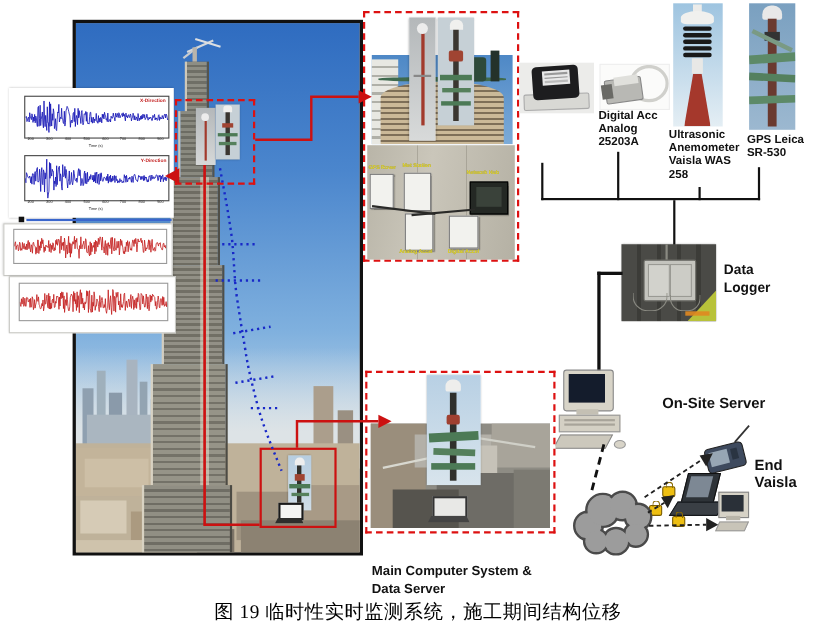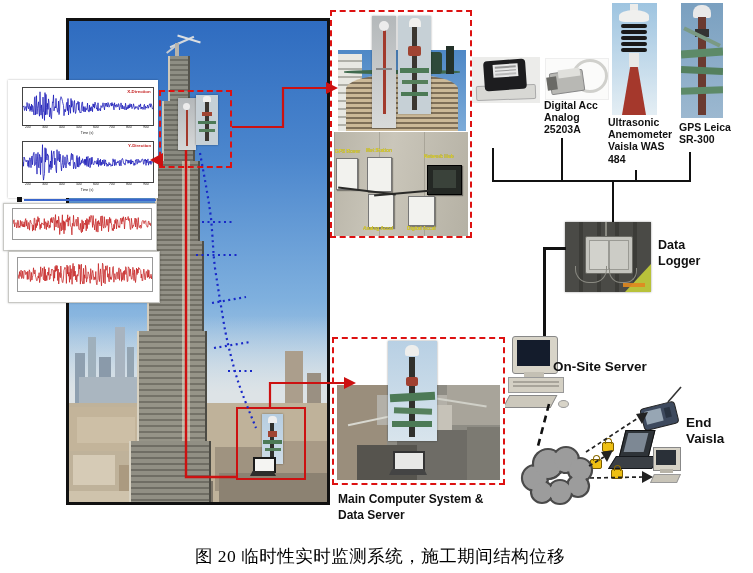--- a/index.html
+++ b/index.html
@@ -226,23 +226,23 @@
     <div class="abs" style="left:0;top:64px;width:42px;height:7px;background:#54805e;transform:rotate(3deg);"></div>
     <div class="abs" style="left:0;top:84px;width:42px;height:7px;background:#5d8a68;transform:rotate(-2deg);"></div>
   </div>
 
   <div class="lbl" style="left:544px;top:99px;font-size:10.5px;">Digital Acc
 Analog
 25203A</div>
   <div class="lbl" style="left:608px;top:116px;font-size:10.5px;">Ultrasonic
 Anemometer
 Vaisla WAS
-484</div>
+258</div>
   <div class="lbl" style="left:679px;top:121px;font-size:10.5px;">GPS Leica
-SR-300</div>
+SR-530</div>
 
   <div class="ln" style="left:492px;top:148px;width:2px;height:34px;"></div>
   <div class="ln" style="left:561px;top:138px;width:2px;height:44px;"></div>
   <div class="ln" style="left:635px;top:170px;width:2px;height:12px;"></div>
   <div class="ln" style="left:689px;top:152px;width:2px;height:30px;"></div>
   <div class="ln" style="left:492px;top:180px;width:199px;height:2px;"></div>
   <div class="ln" style="left:612px;top:182px;width:2px;height:41px;"></div>
 
   <div class="abs" style="left:565px;top:222px;width:86px;height:70px;background:repeating-linear-gradient(90deg,#4a4a46 0 14px,#3c3c38 14px 18px);overflow:hidden;box-shadow:0 0 2px rgba(0,0,0,.4);">
     <div class="abs" style="left:20px;top:14px;width:46px;height:36px;background:#c4c4be;border:1px solid #6a6a64;border-radius:2px;">
@@ -265,21 +265,21 @@
     <div class="abs" style="left:6px;top:0;width:44px;height:36px;background:#d8d4c8;border:1px solid #888;border-radius:3px;"></div>
     <div class="abs" style="left:11px;top:4px;width:33px;height:26px;background:#141c2c;"></div>
     <div class="abs" style="left:18px;top:36px;width:20px;height:5px;background:#c4c0b4;"></div>
     <div class="abs" style="left:2px;top:41px;width:54px;height:14px;background:#d4d0c4;border:1px solid #999;">
       <div style="margin:3px 4px 0;height:2px;background:#a8a49a;"></div>
       <div style="margin:2px 4px 0;height:2px;background:#a8a49a;"></div>
     </div>
     <div class="abs" style="left:0;top:59px;width:46px;height:11px;background:#ccc8bc;border:1px solid #888;transform:skewX(-28deg);"></div>
     <div class="abs" style="left:52px;top:64px;width:9px;height:6px;background:#d8d4c8;border:1px solid #999;border-radius:50%;"></div>
   </div>
-  <div class="lbl" style="left:553px;top:359px;font-size:13.5px;text-align:center;">On-Site Server</div>
+  <div class="lbl" style="left:602px;top:359px;font-size:13.5px;text-align:center;">On-Site Server</div>
 
   <div class="lbl" style="left:540px;top:464px;font-size:10.5px;color:#222;letter-spacing:1px;">www</div>
   <div class="lbl" style="left:686px;top:415px;font-size:13.5px;">End Vaisla</div>
 
   <div class="abs" style="left:641px;top:398px;width:40px;height:32px;transform:rotate(-14deg);">
     <div class="abs" style="left:0;top:6px;width:34px;height:21px;background:#3e4a5e;border:1px solid #222;border-radius:4px;"></div>
     <div class="abs" style="left:4px;top:10px;width:17px;height:13px;background:#97a6b4;"></div>
     <div class="abs" style="left:24px;top:11px;width:6px;height:10px;background:#2a3442;"></div>
   </div>
   <div class="abs" style="left:612px;top:430px;width:44px;height:42px;">
@@ -315,21 +315,21 @@
     <div class="abs" style="left:17px;top:4px;width:14px;height:11px;background:#eeeeec;border-radius:6px 6px 2px 2px;"></div>
     <div class="abs" style="left:18px;top:36px;width:12px;height:9px;background:#a04030;border-radius:2px;"></div>
     <div class="abs" style="left:2px;top:52px;width:45px;height:8px;background:#4c7a56;transform:rotate(-3deg);"></div>
     <div class="abs" style="left:6px;top:67px;width:38px;height:6px;background:#55805c;transform:rotate(2deg);"></div>
     <div class="abs" style="left:4px;top:80px;width:40px;height:6px;background:#4c7a56;"></div>
   </div>
   <div class="abs" style="left:389px;top:451px;width:38px;height:25px;">
     <div class="abs" style="left:4px;top:0;width:28px;height:16px;background:#e8e8e6;border:2px solid #333;"></div>
     <div class="abs" style="left:0;top:18px;width:38px;height:6px;background:#444;clip-path:polygon(8% 0,92% 0,100% 100%,0 100%);"></div>
   </div>
-  <div class="lbl" style="left:338px;top:492px;font-size:12px;line-height:1.3;">Main Computer System &amp;
+  <div class="lbl" style="left:338px;top:512px;font-size:12px;line-height:1.3;">Main Computer System &amp;
 Data Server</div>
 
   <svg width="753" height="573" style="position:absolute;left:0;top:0;pointer-events:none;">
 
     <path d="M232,127 H283 V88 H326" fill="none" stroke="#cc1111" stroke-width="2.2"></path>
     <polygon points="326,82 326,94 338,88" fill="#cc1111"></polygon>
     <polygon points="150,160 163,153 163,167" fill="#cc1111"></polygon>
 
     <path d="M186,150 V477 H236" fill="none" stroke="#cc1111" stroke-width="2.4"></path>
 
@@ -369,14 +369,14 @@
     <path d="M586,452 L638,418" fill="none" stroke="#222" stroke-width="1.7" stroke-dasharray="4,3"></path>
     <polygon points="648,412 636,414 642,424" fill="#222"></polygon>
     <path d="M589,466 L604,457" fill="none" stroke="#222" stroke-width="1.7" stroke-dasharray="4,3"></path>
     <polygon points="613,450 601,452 607,462" fill="#222"></polygon>
     <path d="M590,478 L642,477" fill="none" stroke="#222" stroke-width="1.7" stroke-dasharray="4,3"></path>
     <polygon points="653,477 642,471 642,483" fill="#222"></polygon>
 
     <path d="M668,402 L681,387" stroke="#333" stroke-width="1.6"></path>
   </svg>
 
-  <div class="abs" style="left:140px;top:544px;width:480px;text-align:center;font-family:'Liberation Serif',serif;font-size:17.5px;color:#000;letter-spacing:.5px;">图 20 临时性实时监测系统，施工期间结构位移</div>
+  <div class="abs" style="left:140px;top:544px;width:480px;text-align:center;font-family:'Liberation Serif',serif;font-size:17.5px;color:#000;letter-spacing:.5px;">图 19 临时性实时监测系统，施工期间结构位移</div>
 </div>
 
 </body></html>

